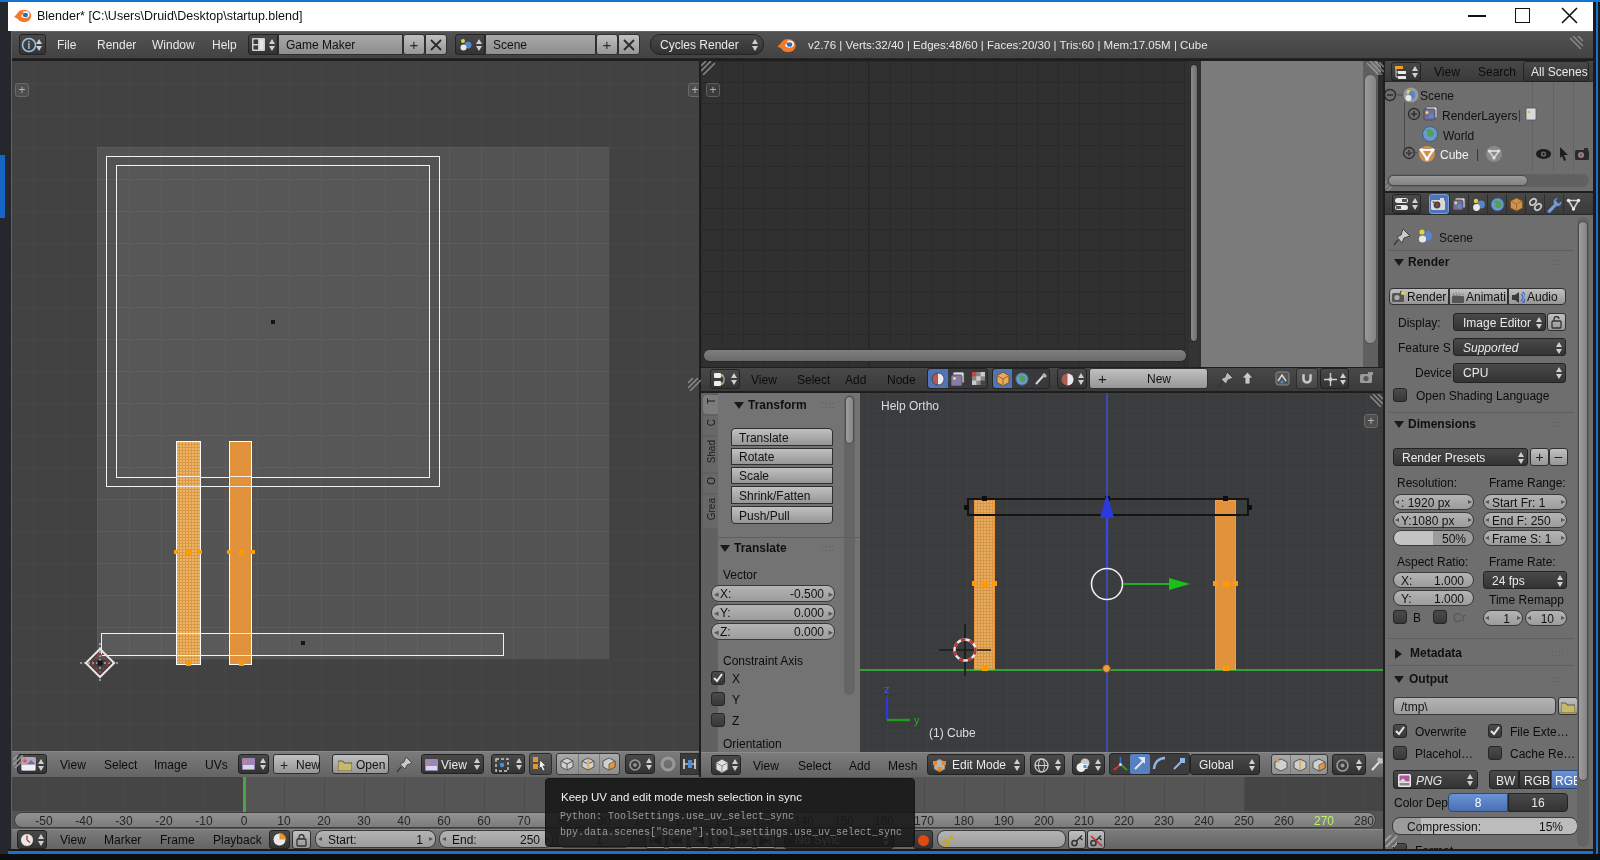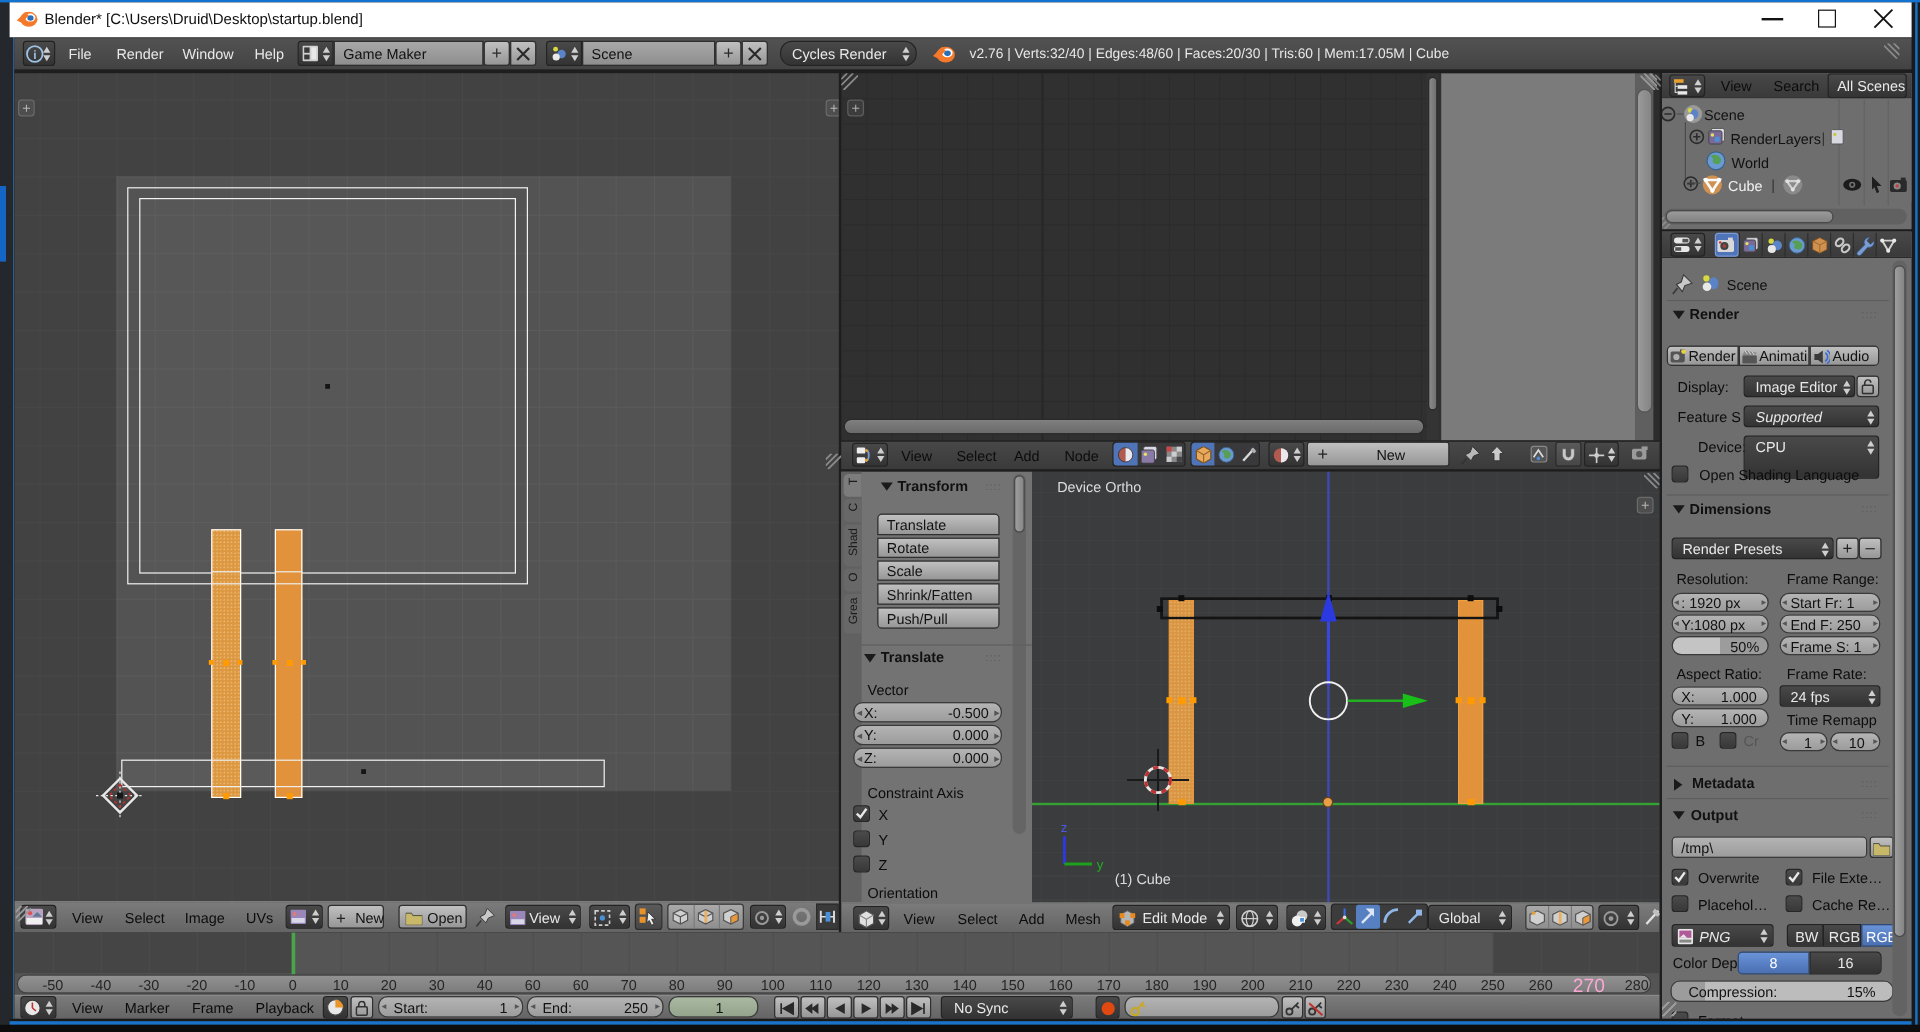--- a/index.html
+++ b/index.html
@@ -412,21 +412,21 @@
   <circle cx="26" cy="26" r="10.5" fill="none" stroke="#e8e8e8" stroke-width="2.4"></circle>
   <circle cx="26" cy="26" r="10.5" fill="none" stroke="#c03030" stroke-width="2.4" stroke-dasharray="4.5,4.5"></circle>
  </svg>
 
  <svg class="abs" style="left:175px;top:290px;" width="45" height="45">
   <line x1="11" y1="14" x2="11" y2="37" stroke="#2b3ae0" stroke-width="2.4"></line>
   <line x1="11" y1="37" x2="34" y2="37" stroke="#1ca01c" stroke-width="2.4"></line>
   <text x="8" y="10" font-size="11" fill="#4a5ae8">z</text>
   <text x="38" y="41" font-size="11" fill="#22b022">y</text>
  </svg>
- <div class="abs" style="left:180px;top:6px;font-size:12px;color:#dcdcdc;">Device Ortho</div>
+ <div class="abs" style="left:180px;top:6px;font-size:12px;color:#dcdcdc;">Help Ortho</div>
  <div class="abs" style="left:228px;top:333px;font-size:12px;color:#dcdcdc;">(1) Cube</div>
  <div class="abs" style="left:663px;top:21px;width:14px;height:14px;border:1px solid #6a6a6a;border-radius:3px;background:#4e4e4e;color:#b5b5b5;font-size:12px;line-height:12px;text-align:center;">+</div>
 
  <div class="abs" style="left:0;top:0;width:159px;height:359px;background:#737373;"></div>
  <div class="abs" style="left:0;top:0;width:17px;height:359px;background:#616161;"></div>
 
  <div class="abs" style="left:2px;top:2px;width:15px;height:19px;background:#7c7c7c;border-radius:4px 0 0 4px;">
         <span style="position:absolute;left:3px;top:3px;width:10px;font-size:10px;color:#1a1a1a;writing-mode:vertical-rl;transform:rotate(180deg);">T</span>
       </div>
  <div class="abs" style="left:2px;top:23px;width:15px;height:19px;background:#686868;border-radius:4px 0 0 4px;">
@@ -806,21 +806,21 @@
           <rect x="1" y="5" width="9" height="7" rx="1" fill="none" stroke="#333" stroke-width="1.3"></rect>
           <path d="M3,5 L3,3 a2.5,2.5 0 0 1 5,0" fill="none" stroke="#333" stroke-width="1.3"></path>
         </svg>
       </div>
  <div class="abs hl" style="left:13px;top:148px;">Feature S</div>
  <div class="abs wd" style="left:68px;top:145px;width:113px;height:18px;">
         <span style="position:absolute;left:9px;top:2px;font-size:12px;font-style:italic;">Supported</span>
         <span class="ud" style="position:absolute;right:2px;top:3px;"></span>
       </div>
  <div class="abs hl" style="left:30px;top:173px;">Device:</div>
- <div class="abs wd" style="left:68px;top:170px;width:113px;height:36px;">
+ <div class="abs wd" style="left:68px;top:170px;width:113px;height:20px;">
         <span style="position:absolute;left:9px;top:2px;font-size:12px;">CPU</span>
         <span class="ud" style="position:absolute;right:2px;top:3px;"></span>
       </div>
  <div class="abs chk" style="left:8px;top:195px;width:14px;height:14px;"></div>
  <div class="abs hl" style="left:31px;top:196px;">Open Shading Language</div>
  <div class="abs" style="left:4px;top:219px;width:185px;height:1px;background:#5e5e5e;"></div>
  <span class="tri-d abs" style="left:9px;top:228px;"></span>
  <div class="abs pnlhdr" style="left:23px;top:224px;">Dimensions</div>
  <div class="abs dots" style="left:166px;top:226px;">::::</div>
 
@@ -991,21 +991,21 @@
         <div class="abs" style="left:892px;top:37px;width:40px;text-align:center;font-size:12px;color:#262626;">170</div>
         <div class="abs" style="left:932px;top:37px;width:40px;text-align:center;font-size:12px;color:#262626;">180</div>
         <div class="abs" style="left:972px;top:37px;width:40px;text-align:center;font-size:12px;color:#262626;">190</div>
         <div class="abs" style="left:1012px;top:37px;width:40px;text-align:center;font-size:12px;color:#262626;">200</div>
         <div class="abs" style="left:1052px;top:37px;width:40px;text-align:center;font-size:12px;color:#262626;">210</div>
         <div class="abs" style="left:1092px;top:37px;width:40px;text-align:center;font-size:12px;color:#262626;">220</div>
         <div class="abs" style="left:1132px;top:37px;width:40px;text-align:center;font-size:12px;color:#262626;">230</div>
         <div class="abs" style="left:1172px;top:37px;width:40px;text-align:center;font-size:12px;color:#262626;">240</div>
         <div class="abs" style="left:1212px;top:37px;width:40px;text-align:center;font-size:12px;color:#262626;">250</div>
         <div class="abs" style="left:1252px;top:37px;width:40px;text-align:center;font-size:12px;color:#262626;">260</div>
-        <div class="abs" style="left:1292px;top:37px;width:40px;text-align:center;font-size:16px;color:#f9a8d4;">270</div>
+        <div class="abs" style="left:1292px;top:37px;width:40px;text-align:center;font-size:12px;color:#bef264;">270</div>
         <div class="abs" style="left:1332px;top:37px;width:40px;text-align:center;font-size:12px;color:#262626;">280</div>
       </div>
 
  <div class="abs hd-light" style="left:0;top:52px;width:1371px;height:20px;border-top:1px solid #8a8a8a;"></div>
  <div class="abs wd" style="left:5px;top:53px;width:30px;height:19px;">
   <svg width="14" height="14" style="position:absolute;left:2px;top:2px;">
           <circle cx="7" cy="7" r="6.5" fill="#e8e8e8"></circle>
           <circle cx="7" cy="7" r="6.5" fill="none" stroke="#3a3a3a" stroke-width="1"></circle>
           <path d="M7,7 L7,2.5 M7,7 L10,9.5" stroke="#c03030" stroke-width="1.3"></path>
         </svg>
@@ -1117,14 +1117,19 @@
 <svg class="abs" style="left:13px;top:755px;" width="13" height="13">
       <path d="M0,5 L5,0 M0,10 L10,0 M2,13 L13,2" stroke="#9a9a9a" stroke-width="1.5"></path>
     </svg>
 <svg class="abs" style="left:1570px;top:36px;" width="13" height="13">
       <path d="M8,0 L13,5 M3,0 L13,10 M0,2 L11,13" stroke="#8a8a8a" stroke-width="1.5"></path>
     </svg>
 <svg class="abs" style="left:1371px;top:62px;" width="13" height="13">
       <path d="M8,0 L13,5 M3,0 L13,10 M0,2 L11,13" stroke="#7a7a7a" stroke-width="1.5"></path>
     </svg>
 
+<div class="abs" style="left:545px;top:778px;width:370px;height:69px;background:rgba(24,24,26,0.9);border:1px solid #161616;border-radius:4px;z-index:50;">
+ <div class="abs" style="left:15px;top:12px;font-size:11.5px;color:#efefef;">Keep UV and edit mode mesh selection in sync</div>
+ <div class="abs" style="left:14px;top:32px;font-size:10px;color:#9a9a9a;font-family:'Liberation Mono',monospace;">Python: ToolSettings.use_uv_select_sync</div>
+ <div class="abs" style="left:14px;top:48px;font-size:10px;color:#9a9a9a;font-family:'Liberation Mono',monospace;">bpy.data.scenes["Scene"].tool_settings.use_uv_select_sync</div>
+</div>
 
 </div>
 
 </body></html>

